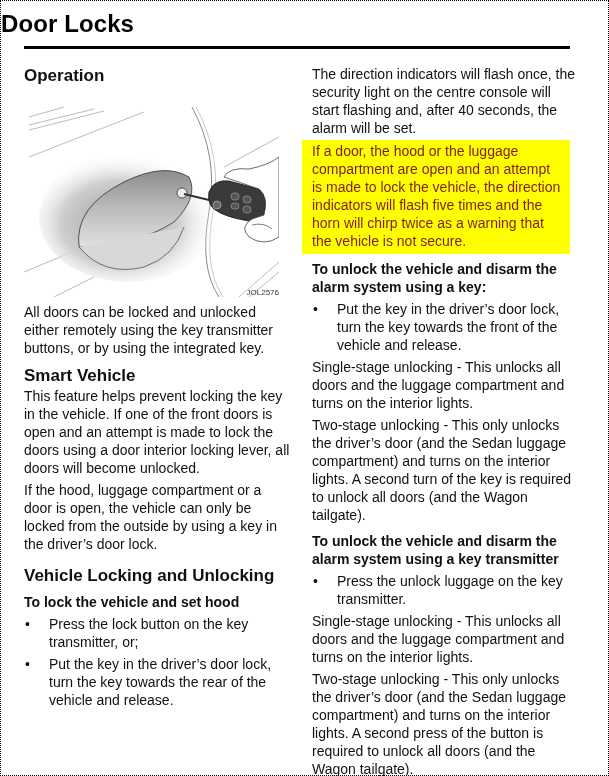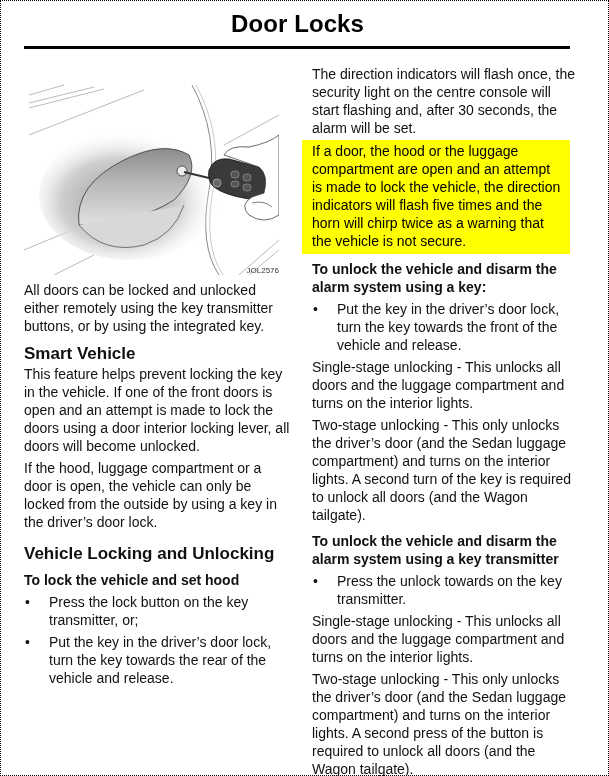--- a/index.html
+++ b/index.html
@@ -3,21 +3,21 @@
 <meta charset="utf-8">
 <style>
   html, body { margin: 0; padding: 0; background: #ffffff; }
   body { width: 609px; height: 776px; position: relative; overflow: hidden; }
   .page {
     position: absolute; left: 0; top: 0; width: 607px; height: 774px;
     border: 1px dotted #000; background: #fff;
     font-family: "Liberation Sans", sans-serif; color: #111;
   }
   .title {
-    position: absolute; left: 0; top: 9px; width: 593px; text-align: center;
+    position: absolute; left: 0; top: 9px; width: 593px; 
     font-size: 24px; font-weight: bold; color: #000; letter-spacing: 0.1px;
   }
   .rule { position: absolute; left: 23px; top: 45px; width: 546px; height: 3px; background: #000; }
 
   .col { position: absolute; top: 64px; }
   .col-left { left: 23px; width: 268px; }
   .col-right { left: 311px; width: 266px; }
 
   .h2 { font-size: 17px; font-weight: bold; color: #111; margin: 0; line-height: 22px; }
   .h3 { font-size: 14px; font-weight: bold; color: #111; margin: 0; line-height: 18px; }
@@ -26,36 +26,37 @@
   .gap6 { height: 6px; }
   .gap8 { height: 8px; }
 
   .bullet { display: flex; font-size: 14px; line-height: 18px; color: #111; }
   .bullet .dot { width: 24px; flex: 0 0 24px; padding-left: 1px; }
   .bullet .txt { flex: 1; }
 
   .b { font-weight: normal; }
 
   .highlight {
-    background: #ffff00; color: #000000;
+    background: #ffff00; color: #7f1d1d;
     margin-left: -10px; padding: 2px 8px 4px 10px; width: 250px;
   }
 
   .illustration { position: relative; width: 255px; height: 200px; margin-top: 10px; }
   .illustration svg { position: absolute; left: 0; top: 0; }
   .fig-code { position: absolute; right: 0; bottom: 0; font-size: 8px; color: #333; margin-top: 16px; }
 </style>
 </head>
 <body>
 
 <div class="page">
   <div class="title">Door Locks</div>
   <div class="rule"></div>
 
   <div class="col col-left">
+    <h2 class="h2">Operation</h2>
 
     <div class="illustration">
       <svg width="255" height="200" viewBox="0 0 255 200">
         <defs>
           <radialGradient id="shadow" cx="45%" cy="55%" r="55%">
             <stop offset="0%" stop-color="#9a9a9a"></stop>
             <stop offset="60%" stop-color="#cfcfcf"></stop>
             <stop offset="100%" stop-color="#ffffff" stop-opacity="0"></stop>
           </radialGradient>
           <linearGradient id="handle" x1="0" y1="0" x2="0" y2="1">
@@ -119,41 +120,41 @@
       <span class="txt">Press the lock button on the key transmitter, or;</span>
     </div>
     <div class="gap4"></div>
     <div class="bullet">
       <span class="dot">•</span>
       <span class="txt">Put the key in the driver’s door lock, turn the key towards the rear of the vehicle and release.</span>
     </div>
   </div>
 
   <div class="col col-right">
-    <p class="p">The direction indicators will flash once, the security light on the centre console will start flashing and, after 30 seconds, the alarm will be set.</p>
+    <p class="p">The direction indicators will flash once, the security light on the centre console will start flashing and, after 40 seconds, the alarm will be set.</p>
     <div class="gap4" style="height:3px"></div>
     <div class="highlight p">If a door, the hood or the luggage compartment are open and an attempt is made to lock the vehicle, the direction indicators will flash five times and the horn will chirp twice as a warning that the vehicle is not secure.</div>
     <div class="gap6"></div>
 
     <h3 class="h3">To unlock the vehicle and disarm the alarm system using a key:</h3>
     <div class="gap4"></div>
     <div class="bullet">
       <span class="dot">•</span>
       <span class="txt">Put the key in the driver’s door lock, turn the key towards the front of the vehicle and release.</span>
     </div>
     <div class="gap4"></div>
     <p class="p"><span class="b">Single-stage unlocking</span><span> - This unlocks all doors and the luggage compartment and turns on the interior lights.</span></p>
     <div class="gap4"></div>
     <p class="p"><span class="b">Two-stage unlocking</span><span> - This only unlocks the driver’s door (and the Sedan luggage compartment) and turns on the interior lights. A second turn of the key is required to unlock all doors (and the Wagon tailgate).</span></p>
     <div class="gap8"></div>
 
     <h3 class="h3">To unlock the vehicle and disarm the alarm system using a key transmitter</h3>
     <div class="gap4"></div>
     <div class="bullet">
       <span class="dot">•</span>
-      <span class="txt">Press the unlock towards on the key transmitter.</span>
+      <span class="txt">Press the unlock luggage on the key transmitter.</span>
     </div>
     <div class="gap4"></div>
     <p class="p"><span class="b">Single-stage unlocking</span><span> - This unlocks all doors and the luggage compartment and turns on the interior lights.</span></p>
     <div class="gap4"></div>
     <p class="p"><span class="b">Two-stage unlocking</span><span> - This only unlocks the driver’s door (and the Sedan luggage compartment) and turns on the interior lights. A second press of the button is required to unlock all doors (and the Wagon tailgate).</span></p>
   </div>
 </div>
 
 </body></html>

